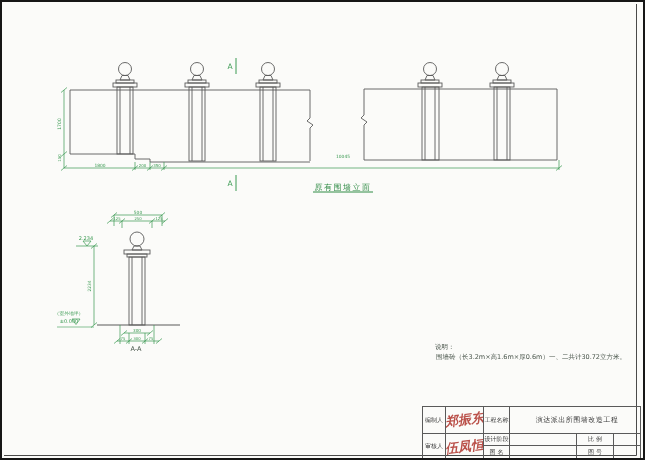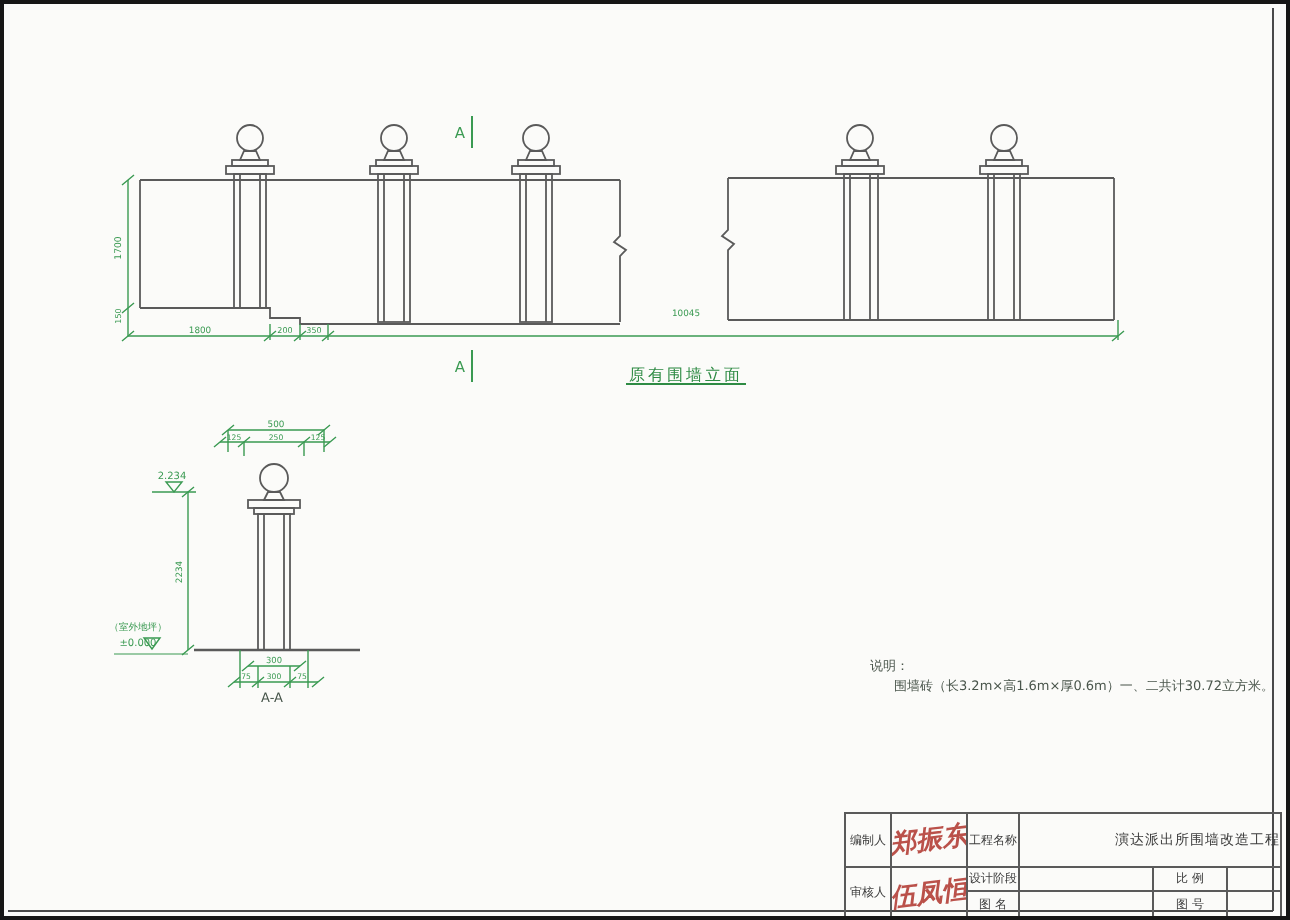--- a/index.html
+++ b/index.html
@@ -8,42 +8,42 @@
     background:#fbfbf9;border:2px solid #161616;
     overflow:hidden;
     font-family:"DejaVu Sans",sans-serif;
   }
   svg text{font-family:"DejaVu Sans",sans-serif;}
   .dimtext{fill:#3a9a52;}
   .caption{fill:#2e8b44;letter-spacing:1.5px;}
   .marker{fill:#3a9a52;}
   .darktext{fill:#46544a;}
   .notes{
-    position:absolute;left:433px;top:326px;width:202px;
+    position:absolute;left:433px;top:340px;width:202px;
     font-size:6.5px;line-height:10px;color:#4a564c;
   }
   .notes .n-title{padding-left:0;}
   .notes .n-line{padding-left:7px;}
-  .notes .n-cont{padding-left:1px;text-align:right;}
+  .notes .n-cont{padding-left:1px;}
   .tb{
     position:absolute;left:420px;top:404px;width:217px;height:52px;
     display:grid;
     grid-template-columns:23px 38px 26px 67px 37px 26px;
     grid-template-rows:27px 12px 13px;
     border:1px solid #5a5a5a;box-sizing:content-box;
     color:#3c3c3c;
   }
   .tb .cell{
     border-right:1px solid #5a5a5a;border-bottom:1px solid #5a5a5a;
     display:flex;align-items:center;justify-content:center;
     font-size:6px;overflow:hidden;position:relative;
   }
   .tb .cell.last-col{border-right:none;}
   .tb .cell.last-row{border-bottom:none;}
-  .tb .proj{font-size:7px;justify-content:flex-end;padding-left:4px;letter-spacing:0.5px;}
+  .tb .proj{font-size:7px;justify-content:center;padding-left:4px;letter-spacing:0.5px;}
   .sig{
     color:#b23a32;font-size:13px;font-weight:bold;font-style:italic;
     transform:rotate(-7deg);opacity:0.88;white-space:nowrap;
   }
 </style>
 </head>
 <body>
 
 <div class="page">
 

